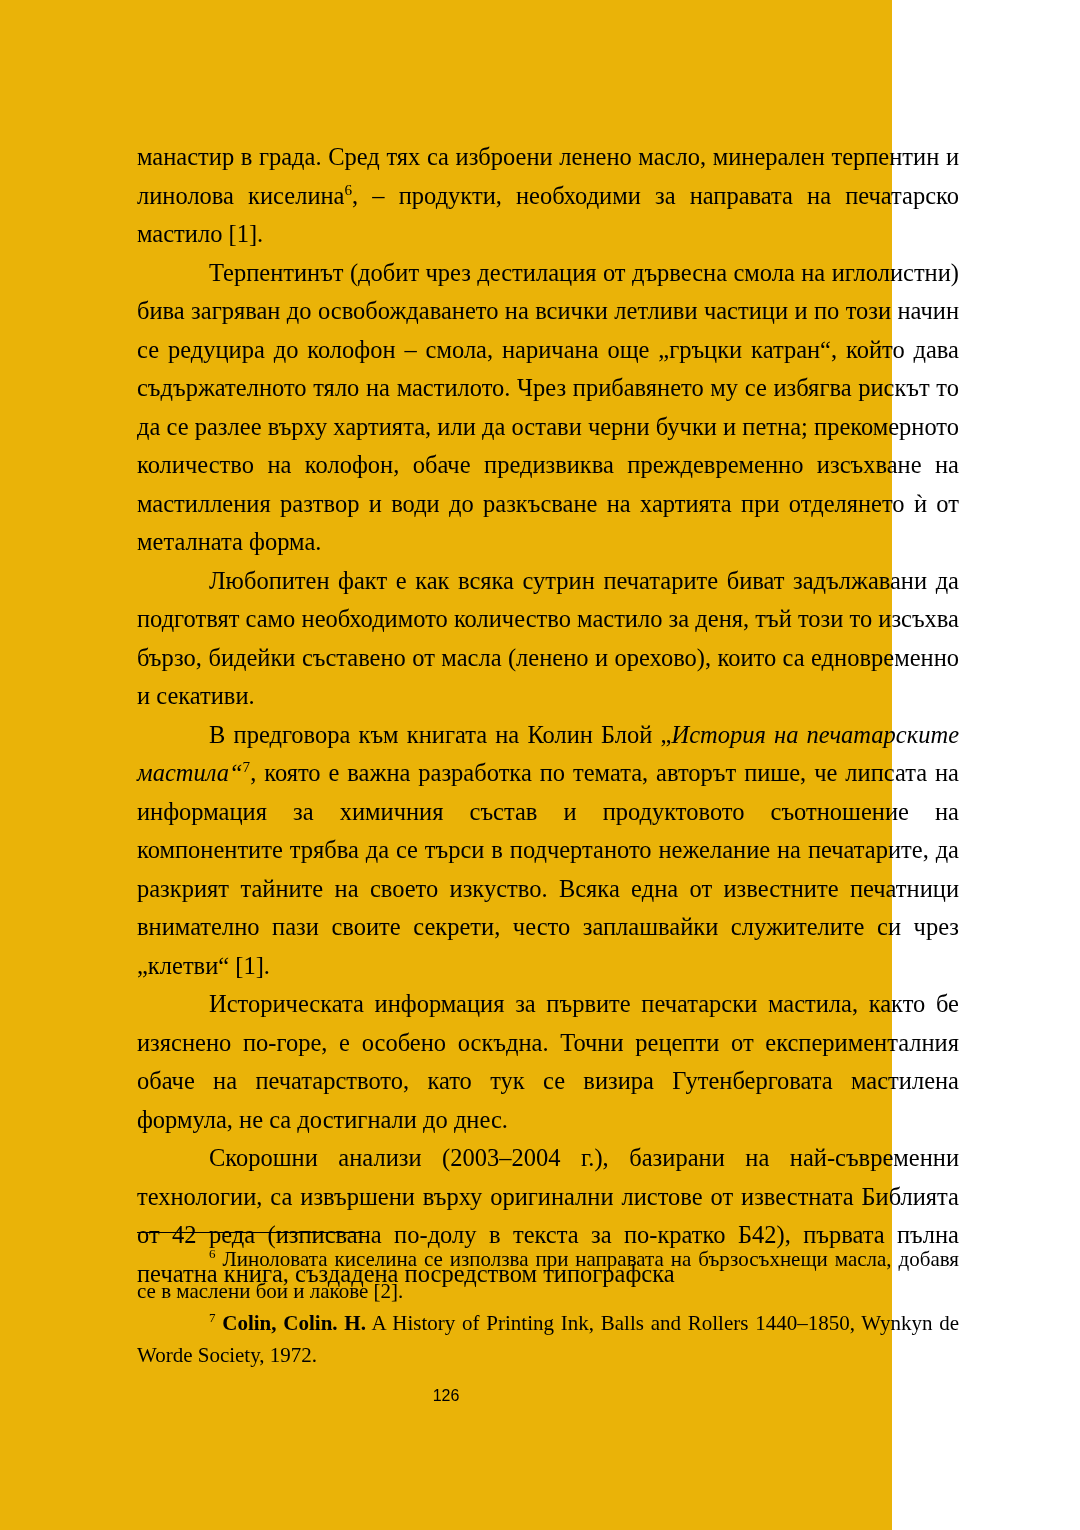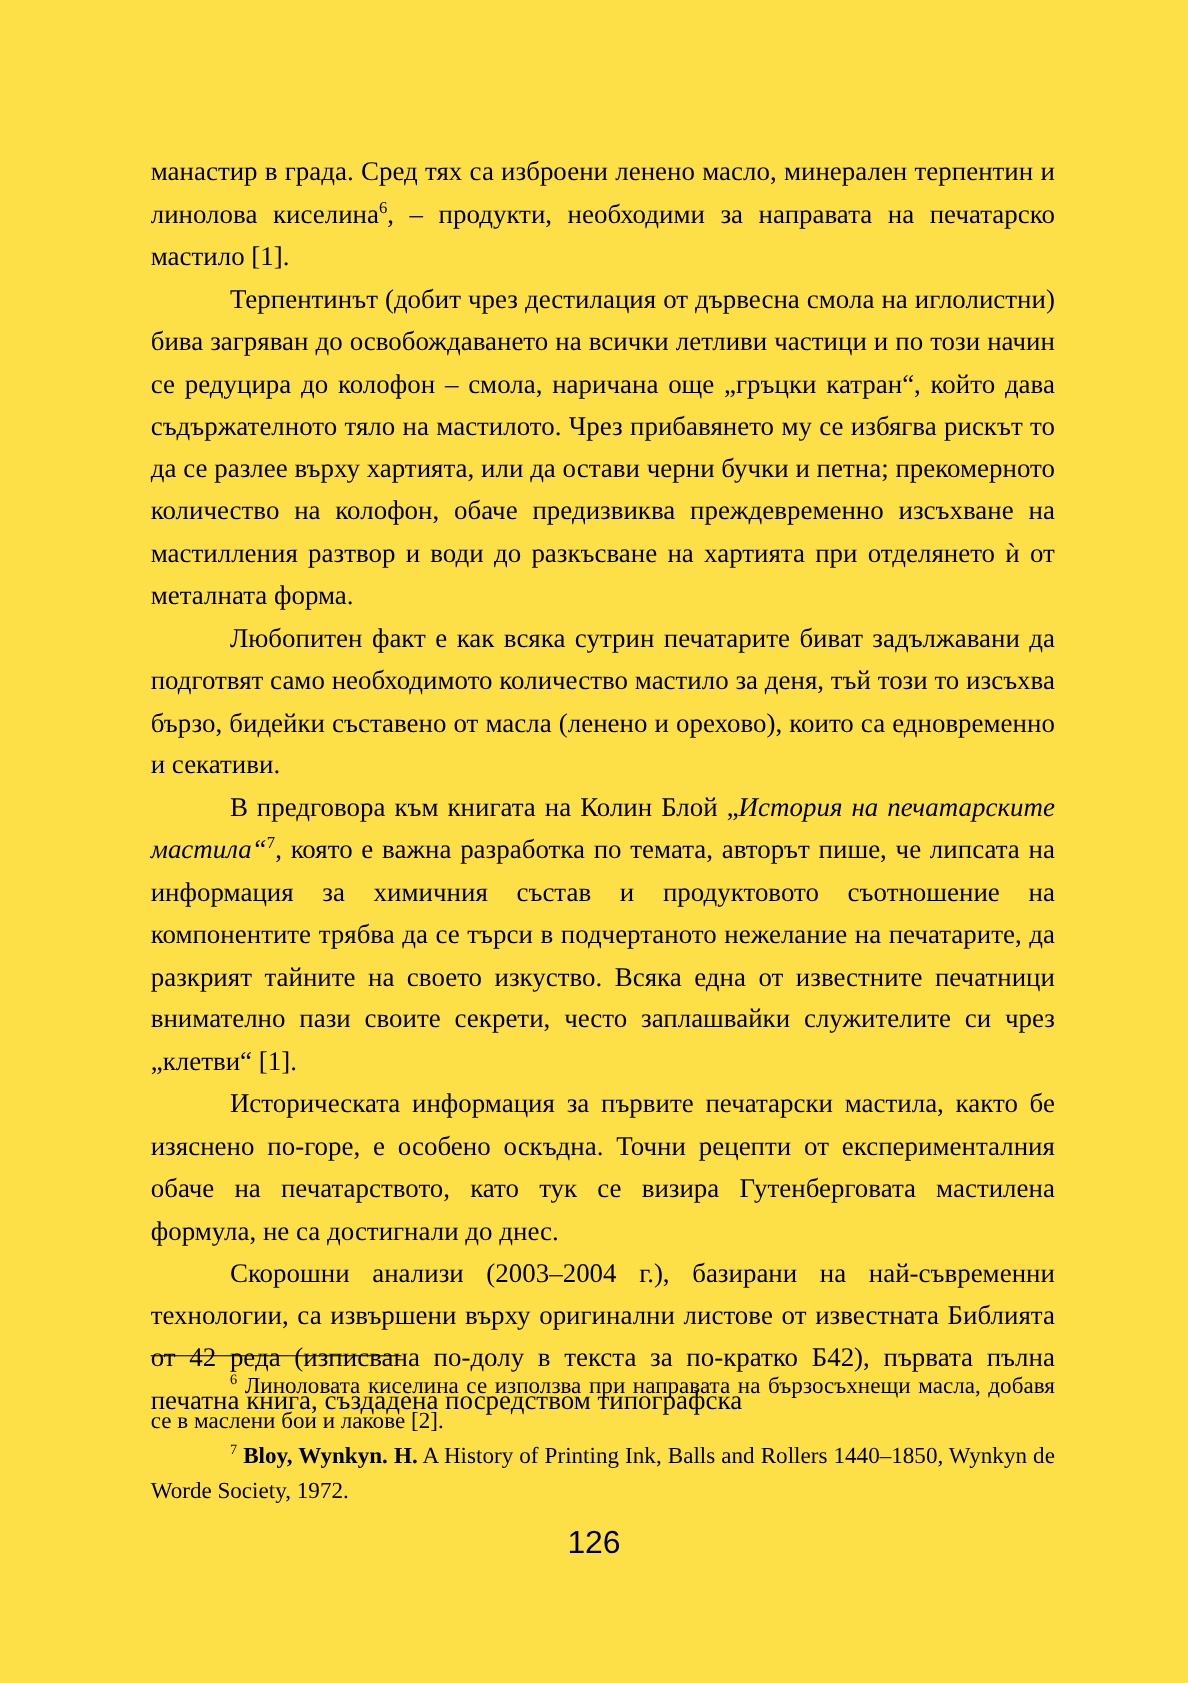--- a/index.html
+++ b/index.html
@@ -2,23 +2,23 @@
 <html><head>
 <meta charset="utf-8">
 <style>
   html, body {
     margin: 0;
     padding: 0;
     background: #ffffff;
   }
   .page {
     position: relative;
-    width: 1080px;
+    width: 892px;
     height: 1530px;
-    background: #fde047;
+    background: #eab308;
     box-sizing: border-box;
     font-family: "Liberation Serif", serif;
     color: #000000;
   }
   .content {
     position: absolute;
     left: 137px;
     top: 138px;
     width: 822px;
   }
@@ -62,21 +62,21 @@
   }
   .fn-bold {
     font-weight: bold;
   }
   .pagenum {
     position: absolute;
     left: 0;
     right: 0;
     top: 1387px;
     text-align: center;
-    font-size: 29px;
+    font-size: 16px;
     font-family: "Liberation Sans", sans-serif;
   }
 </style>
 </head>
 <body>
 
 <div class="page">
 
   <div class="content">
 
@@ -92,18 +92,18 @@
 
     <p class="body-par indent">Скорошни анализи (2003–2004 г.), базирани на най-съвременни технологии, са извършени върху оригинални листове от известната Библията от 42 реда (изписвана по-долу в текста за по-кратко Б42), първата пълна печатна книга, създадена посредством типографска</p>
 
   </div>
 
   <div class="footnotes">
     <div class="fn-rule"></div>
 
     <p class="fn"><sup>6</sup><span> Линоловата киселина се използва при направата на бързосъхнещи масла, добавя се в маслени бои и лакове [2].</span></p>
 
-    <p class="fn"><sup>7</sup> <span class="fn-bold">Bloy, Wynkyn. H.</span><span> A History of Printing Ink, Balls and Rollers 1440–1850, Wynkyn de Worde Society, 1972.</span></p>
+    <p class="fn"><sup>7</sup> <span class="fn-bold">Colin, Colin. H.</span><span> A History of Printing Ink, Balls and Rollers 1440–1850, Wynkyn de Worde Society, 1972.</span></p>
   </div>
 
   <div class="pagenum">126</div>
 
 </div>
 
 </body></html>

